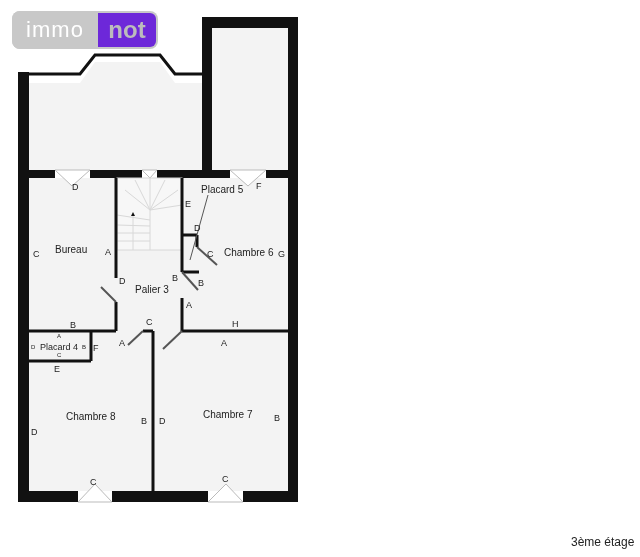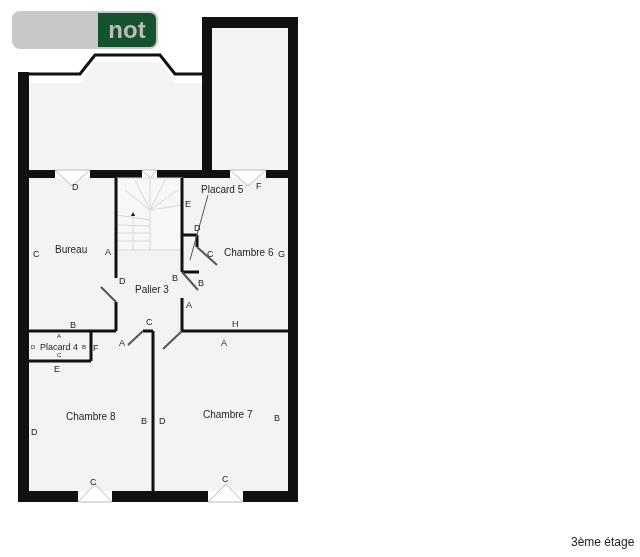--- a/index.html
+++ b/index.html
@@ -3,21 +3,21 @@
 <meta charset="utf-8">
 <style>
   html, body { margin:0; padding:0; background:#ffffff; }
   body { width:640px; height:557px; position:relative; overflow:hidden;
          font-family:"Liberation Sans", sans-serif; }
   #plan { position:absolute; left:0; top:0; width:640px; height:557px; }
   .logo { position:absolute; left:12px; top:11px; width:146px; height:38px;
           border-radius:8px; background:#c8c8c8; overflow:hidden; }
   .logo .left { position:absolute; left:0; top:0; width:86px; height:38px; background:#c8c8c8;
           color:#ffffff; font-size:22px; letter-spacing:1px; line-height:38px; text-align:center; font-weight:normal; }
-  .logo .right { position:absolute; left:86px; top:2px; width:58px; height:34px; background:#14532d;
+  .logo .right { position:absolute; left:86px; top:2px; width:58px; height:34px; background:#6d28d9;
           border-radius:0 6px 6px 0; color:#bcbcbc; font-size:24px; font-weight:bold; line-height:34px; text-align:center; }
   .caption { position:absolute; left:571px; top:535px; font-size:12px; color:#222; }
   .lbl { font-family:"Liberation Sans", sans-serif; fill:#222; }
 </style>
 </head>
 <body>
 
 <svg id="plan" viewBox="0 0 640 557" xmlns="http://www.w3.org/2000/svg">
 
   <g>
@@ -133,16 +133,17 @@
     <text x="159" y="424">D</text>
     <text x="274" y="421">B</text>
     <text x="222" y="482">C</text>
     <text x="141" y="424">B</text>
     <text x="31" y="435">D</text>
     <text x="90" y="485">C</text>
   </g>
 </svg>
 
 <div class="logo">
+  <div class="left">immo</div>
   <div class="right">not</div>
 </div>
 
 <div class="caption">3ème étage</div>
 
 </body></html>

